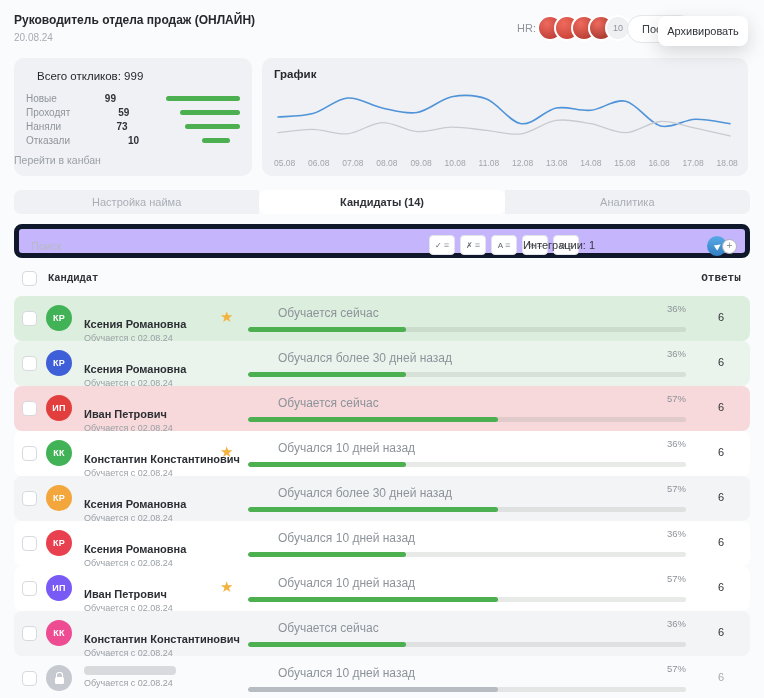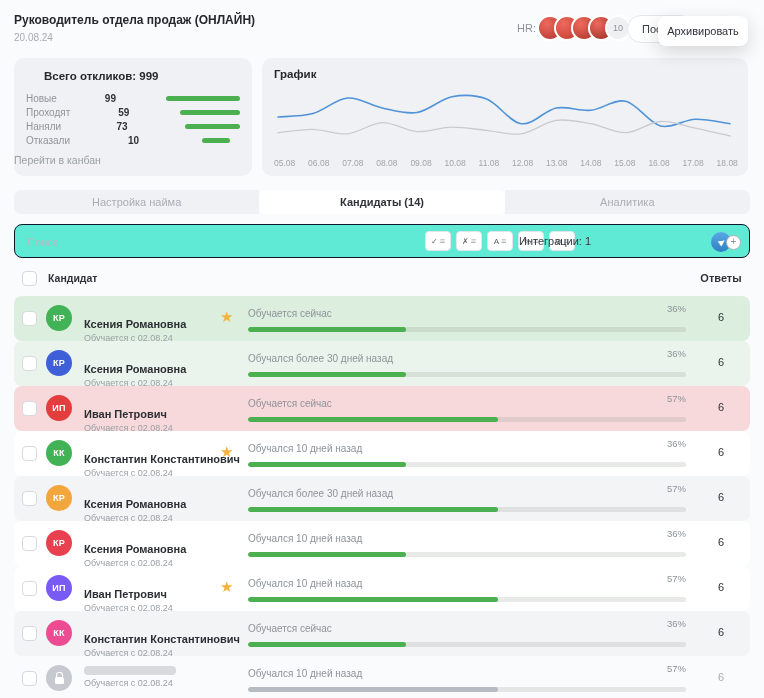--- a/index.html
+++ b/index.html
@@ -16,21 +16,21 @@
   .avatar-count { width:26px; height:26px; border-radius:50%; border:2px solid #fff; margin-left:-9px;
     background:#eef0f2; color:#8f949b; font-size:9px; display:flex; align-items:center; justify-content:center; }
   .post-btn { position:absolute; left:627px; top:15px; height:28px; padding:0 26px 0 14px; border:1px solid #e4e6ea;
     border-radius:14px; background:#fff; font-size:11px; color:#3c4043; display:flex; align-items:center; }
   .popup { position:absolute; left:658px; top:16px; width:90px; height:30px; background:#fff; border-radius:8px;
     box-shadow:0 6px 18px rgba(20,24,31,.16); display:flex; align-items:center; justify-content:center;
     font-size:11px; color:#2f3237; z-index:6; }
 
   
   .stats-card { position:absolute; left:14px; top:58px; width:238px; height:118px; border-radius:10px; background:#f0f1f4; }
-  .stats-title { position:absolute; left:30px; top:12px; font-size:11.5px; font-weight:700; color:#26282d; }
+  .stats-title { position:absolute; left:23px; top:12px; font-size:11.5px; font-weight:400; color:#26282d; }
   .stat-rows { position:absolute; left:12px; top:33px; right:12px; }
   .stat-row { display:flex; align-items:center; height:14px;gap:48px; }
   .s-label { width:54px; font-size:10px; color:#8f949b; }
   .s-value { width:26px; font-size:10px; font-weight:700; color:#2f3237; }
   .s-bar { height:5px; border-radius:3px; }
   .kanban-link { position:absolute; left:0; right:0; bottom:10px; text-align:left; font-size:10.5px; color:#9aa0a6; cursor:pointer; }
 
   
   .chart-card { position:absolute; left:262px; top:58px; width:486px; height:118px; border-radius:10px; background:#f0f1f4; }
   .chart-title { position:absolute; left:12px; top:10px; font-size:11.5px; font-weight:700; color:#26282d; }
@@ -38,58 +38,58 @@
   .chart-dates { position:absolute; left:12px; right:10px; bottom:8px; display:flex; justify-content:space-between; }
   .chart-dates span { font-size:8.5px; color:#a0a5ab; }
 
   
   .tabs { position:absolute; left:14px; top:190px; right:14px; height:24px; display:flex; border-radius:7px; overflow:hidden; }
   .tab { flex:1; background:#f0f1f4; display:flex; align-items:center; justify-content:center;
     font-size:11px; color:#a9aeb6; cursor:pointer; }
   .tab.active { background:#fff; color:#2f3237; font-weight:700; border-radius:7px; }
 
   
-  .searchbar { position:absolute; left:14px; top:224px; right:14px; height:34px; background:#5eead4; border:1px solid #0f172a; border-radius:8px; }
+  .searchbar { position:absolute; left:14px; top:224px; right:14px; height:34px; background:#c4b5fd; border:5px solid #0f172a; border-radius:8px; }
   .search-input { position:absolute; left:12px; top:7px; width:300px; height:20px; border:none; outline:none;
     font-size:11px; color:#3c4043; background:transparent; font-family:inherit; }
   .search-input::placeholder { color:#b7bbc2; }
   .filters { position:absolute; left:410px; top:6px; display:flex; gap:5px; }
   .filter-btn { width:26px; height:20px; border:1px solid #e2e5e9; border-radius:4px; background:#fff;
     display:flex; align-items:center; justify-content:center; gap:2px; cursor:pointer; }
   .filter-btn .g { font-size:8px; color:#5f6368; }
   .filter-btn .l { font-size:9px; color:#9aa0a6; }
   .integrations-label { position:absolute; left:504px; top:10px; font-size:11px; color:#34383e; }
   .int-icons { position:absolute; right:8px; top:7px; display:flex; align-items:center; }
   .tg-icon { width:20px; height:20px; border-radius:50%; background:linear-gradient(180deg,#5aa9e6,#2f7fc2);
     display:flex; align-items:center; justify-content:center; color:#fff; font-size:8px; }
   .tg-icon span { transform:rotate(-35deg) translateX(1px); }
   .plus-btn { width:15px; height:15px; border-radius:50%; border:1.5px solid #aab0b7; background:#fff; color:#8f949b;
     font-size:10px; line-height:11px; text-align:center; margin-left:-5px; cursor:pointer; z-index:2; }
 
   
-  .thead { position:absolute; left:14px; top:268px; right:14px; height:26px; }
+  .thead { position:absolute; left:14px; top:268px; right:14px; height:26px;font-family:Liberation Mono, monospace; }
   .cb { width:15px; height:15px; border:1px solid #d6d9de; border-radius:4px; background:#fff; display:inline-block; cursor:pointer; }
   .thead .cb { position:absolute; left:8px; top:3px; }
   .col-candidate { position:absolute; left:34px; top:4px; font-size:10.5px; font-weight:700; color:#2f3237; }
   .col-progress { position:absolute; left:234px; top:4px; font-size:10.5px; font-weight:700; color:#2f3237;margin-top:32px; }
   .col-answers { position:absolute; right:4px; top:4px; width:50px; text-align:center; font-size:11px; font-weight:700; color:#2f3237; }
 
   .rows { position:absolute; left:14px; top:296px; right:14px; }
   .row { position:relative; height:45px; border-radius:8px; }
   .row .cb { position:absolute; left:8px; top:15px; }
   .avatar { position:absolute; left:32px; top:9px; width:26px; height:26px; border-radius:50%;
     display:flex; align-items:center; justify-content:center; }
   .initials { color:#fff; font-size:9px; font-weight:700; letter-spacing:.3px; }
   .who { position:absolute; left:70px; top:8px; }
   .name { font-size:11px; font-weight:700; color:#2b2e33;margin-top:14px; }
   .sub { font-size:9px; color:#9aa0a6; margin-top:3px; }
   .redacted { width:92px; height:9px; border-radius:4px; background:#d8dade; margin:2px 0 3px; }
   .star { position:absolute; left:206px; top:12px; font-size:15px; color:#f3b43f; cursor:pointer; }
   .progress { position:absolute; left:234px; top:7px; width:438px; }
-  .status { font-size:10px; color:#8d939a; }
+  .status { font-size:12px; color:#8d939a;margin-left:30px; }
   .pct { position:absolute; right:0; top:0; font-size:9.5px; color:#8d939a; }
   .bar { margin-top:6px; height:5px; border-radius:3px; background:rgba(125,138,129,.18); overflow:hidden; }
   .fill { height:5px; border-radius:3px; }
   .answers { position:absolute; right:4px; top:15px; width:50px; text-align:center; font-size:11px; color:#2f3237; }
 
   .row.locked .answers { color:#a6abb2; }
   .lockicon { position:relative; width:9px; height:7px; background:#fff; border-radius:1.5px; margin-top:4px; }
   .lockicon::before { content:""; position:absolute; top:-5px; left:1px; width:5px; height:5px;
     border:1.5px solid #fff; border-bottom:none; border-radius:3px 3px 0 0; }
 </style>

